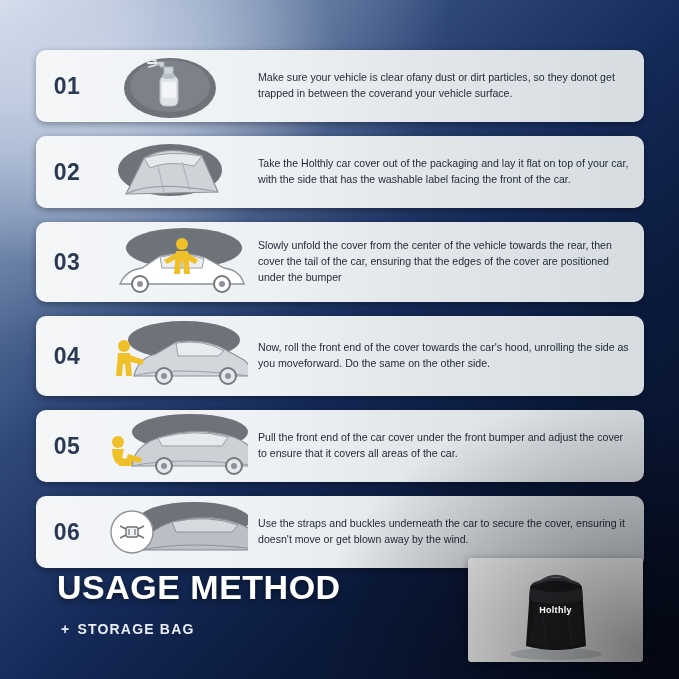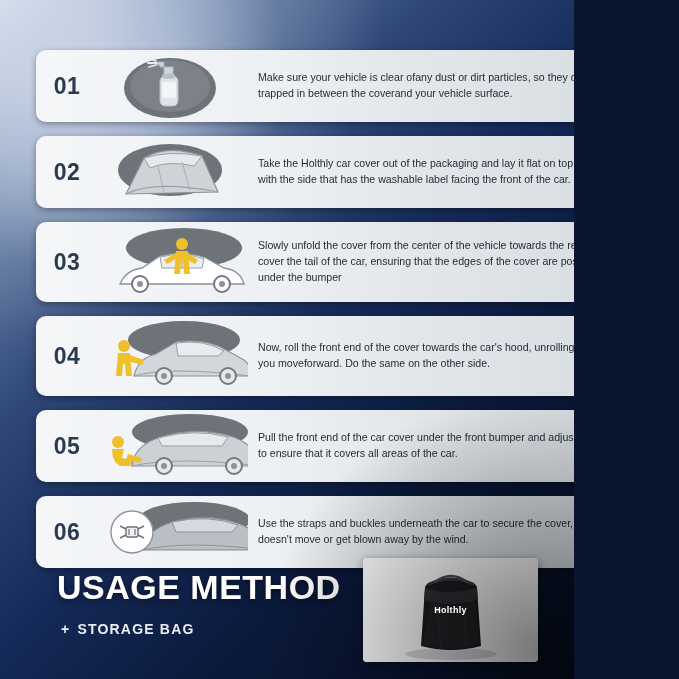--- a/index.html
+++ b/index.html
@@ -8,21 +8,21 @@
   }
   body {
     width: 679px;
     height: 679px;
     font-family: "Liberation Sans", sans-serif;
     background: #0a1530;
     overflow: hidden;
   }
   .poster {
     position: relative;
-    width: 574px;
+    width: 679px;
     height: 679px;
     background:
       radial-gradient(ellipse 90% 70% at 12% 10%, #c9d3e6 0%, rgba(201,211,230,0.55) 22%, rgba(120,140,180,0.18) 42%, rgba(10,22,55,0.0) 62%),
       radial-gradient(ellipse 120% 90% at 0% 0%, #e8edf5 0%, rgba(190,202,222,0.35) 20%, rgba(20,38,80,0) 55%),
       linear-gradient(135deg, #b9c6da 0%, #6d86ab 14%, #2f4777 34%, #152a58 52%, #0b1a3c 70%, #060e23 100%);
     overflow: hidden;
   }
   .poster:after {
     content: "";
     position: absolute;

